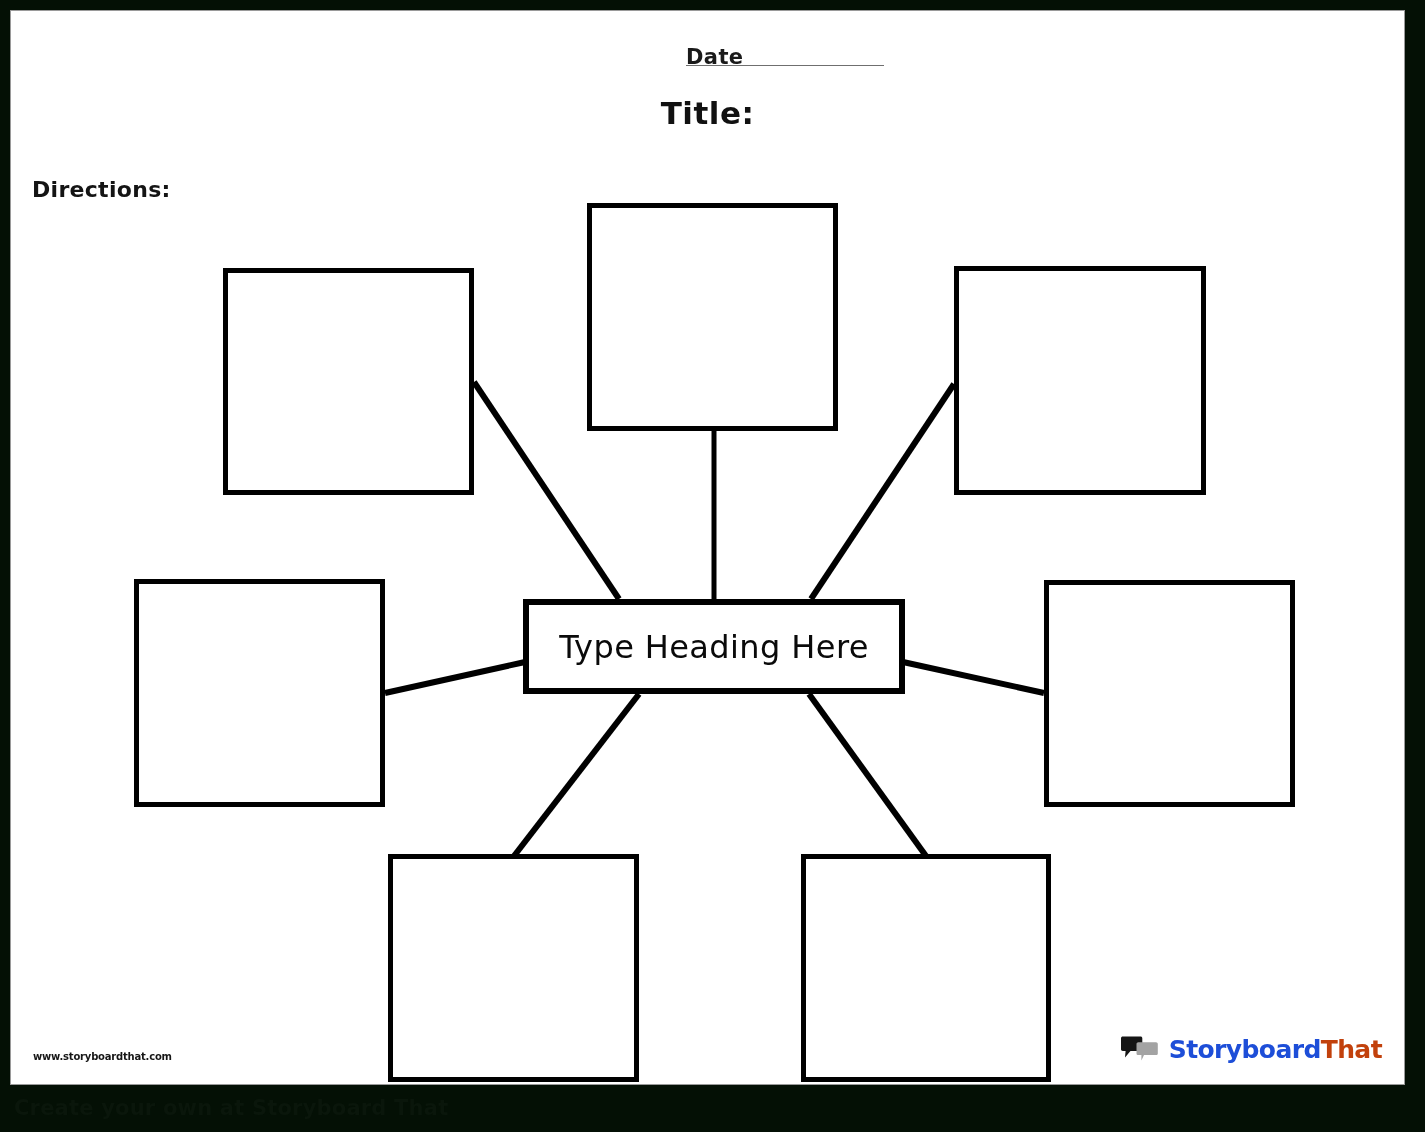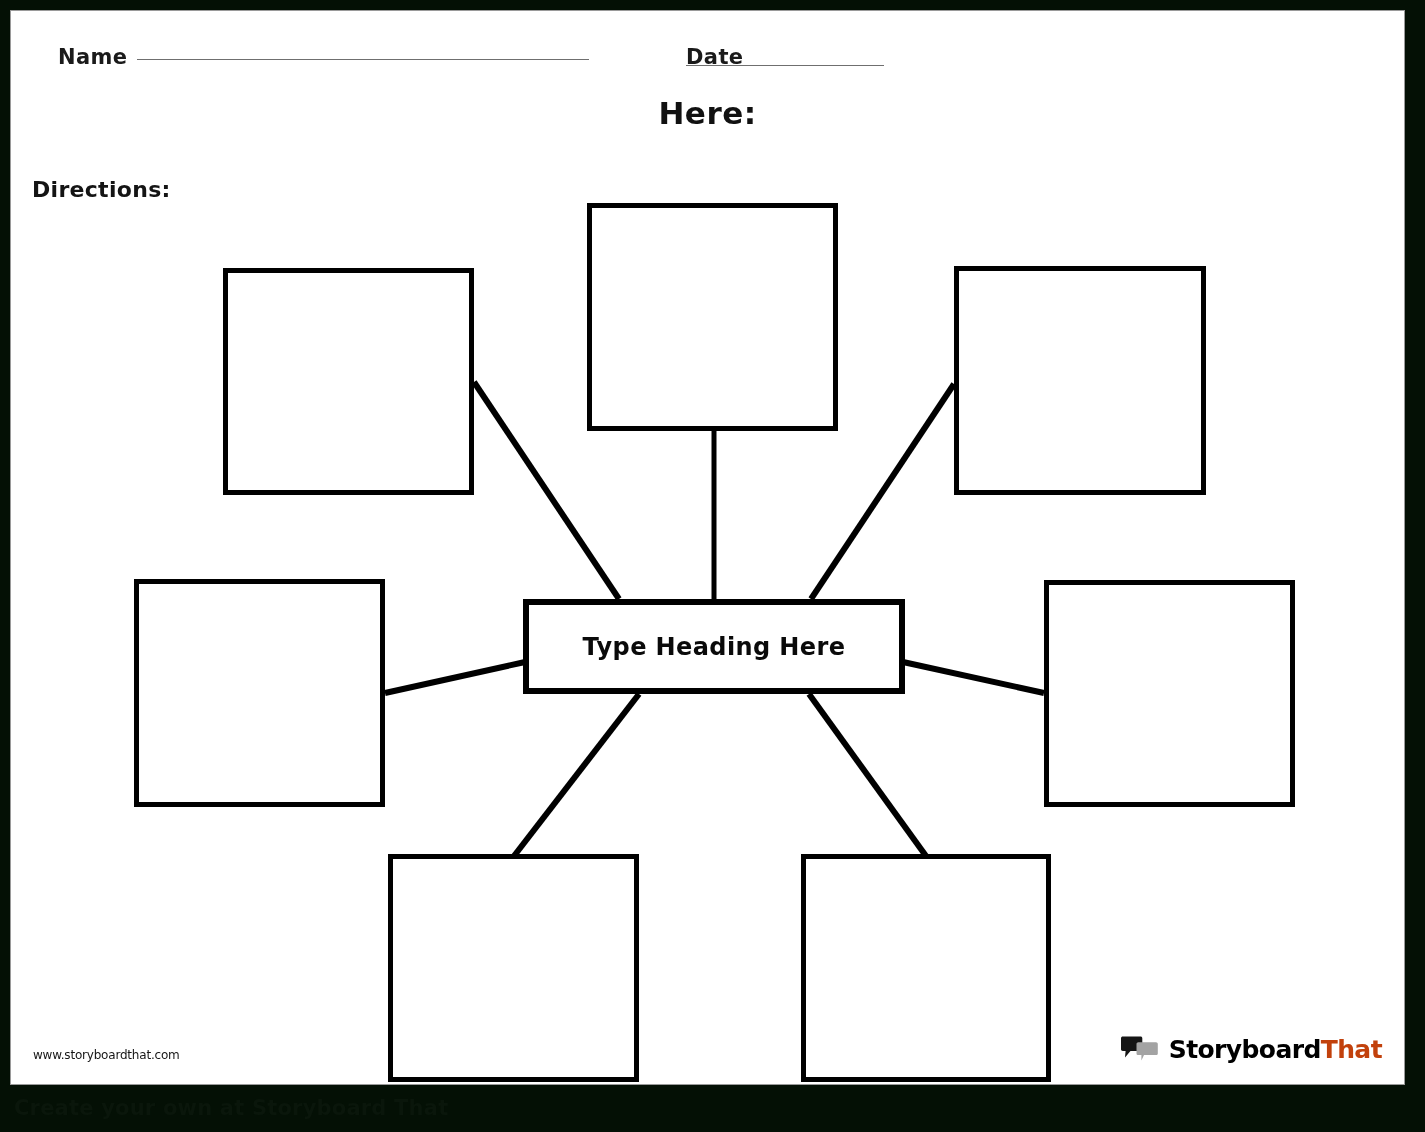--- a/index.html
+++ b/index.html
@@ -106,35 +106,35 @@
     background: #ffffff;
     border: 5px solid #000000;
     display: flex;
     align-items: center;
     justify-content: center;
   }
   .node-center {
     border-width: 6px;
   }
   .node-label {
-    font-size: 24px;
-    font-weight: 700;
+    font-size: 32px;
+    font-weight: 400;
     color: #0a0a0a;
     letter-spacing: 0.4px;
     text-align: center;
   }
 
   
   .site-url {
     position: absolute;
     left: 22px;
     bottom: 22px;
     font-family: "DejaVu Sans", sans-serif;
-    font-size: 12px;
-    font-weight: 400;
+    font-size: 10px;
+    font-weight: 700;
     color: #161616;
     letter-spacing: -0.2px;
   }
   .brand {
     position: absolute;
     right: 22px;
     bottom: 20px;
     display: flex;
     align-items: center;
     gap: 9px;
@@ -143,21 +143,21 @@
     display: block;
     width: 40px;
     height: 27px;
   }
   .brand-text {
     font-size: 25px;
     font-weight: 700;
     letter-spacing: -0.6px;
     white-space: nowrap;
   }
-  .brand-text .b1 { color: #000000; }
+  .brand-text .b1 { color: #1d4ed8; }
   .brand-text .b2 { color: #c2410c; }
 
   
   .mat-caption {
     position: absolute;
     left: 14px;
     top: 1096px;
     font-size: 21px;
     font-weight: 700;
     color: #0a160b;
@@ -165,31 +165,27 @@
     white-space: nowrap;
   }
 </style>
 </head>
 <body>
 
 <div class="canvas">
 
   <div class="page">
 
-    <div class="field" id="name-field">
-      <span class="field-label">Name</span>
-      <span class="field-rule"></span>
-    </div>
 
     <div class="field" id="date-field">
       <span class="field-label">Date</span>
       <span class="field-rule"></span>
     </div>
 
-    <div class="doc-title">Here:</div>
+    <div class="doc-title">Title:</div>
 
     <div class="directions">Directions:</div>
 
     <div class="diagram">
 
       <svg class="connectors" viewBox="0 0 1393 1073" preserveAspectRatio="none">
         <line x1="703" y1="420" x2="703" y2="588" stroke="#000" stroke-width="5"></line>
         <line x1="463" y1="371" x2="608" y2="588" stroke="#000" stroke-width="6"></line>
         <line x1="943" y1="373" x2="800" y2="588" stroke="#000" stroke-width="6"></line>
         <line x1="374" y1="682" x2="514" y2="651" stroke="#000" stroke-width="6"></line>

